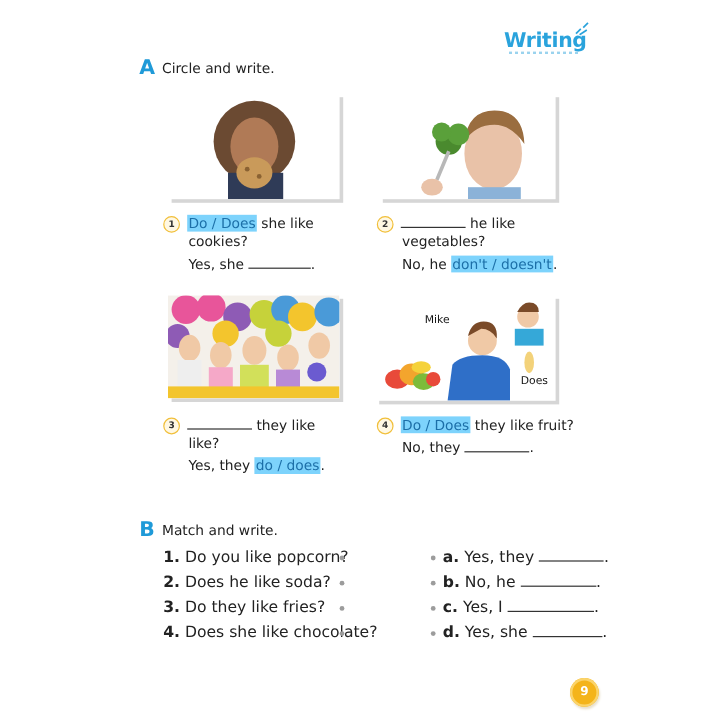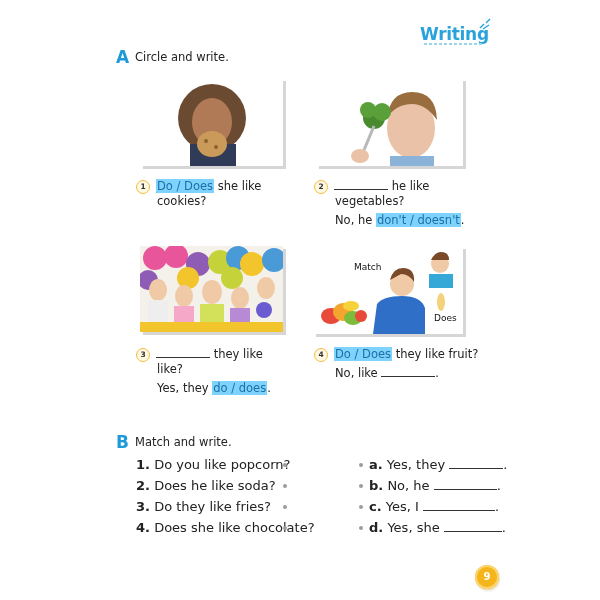--- a/index.html
+++ b/index.html
@@ -66,20 +66,24 @@
     <line x1="58" y1="48" x2="48" y2="72" stroke="#b8b8b8" stroke-width="3"></line>
     <ellipse cx="44" cy="78" rx="9" ry="7" fill="#e9c2a8"></ellipse>
   </svg>
 </div>
 
 <div class="abs item" style="left:136px;top:179px;width:150px;">
   <div>
     <span class="num">1</span><span class="hl">Do / Does</span><span> she like</span>
   </div>
   <div style="padding-left:21px;">cookies?</div>
+  <div style="padding-left:21px;margin-top:4px;">
+    <span>Yes, she</span>
+    <span class="blank" style="width:52px;"></span><span>.</span>
+  </div>
 </div>
 
 <div class="abs item" style="left:314px;top:179px;width:160px;">
   <div>
     <span class="num">2</span><span class="blank" style="width:54px;"></span><span> he like</span>
   </div>
   <div style="padding-left:21px;">vegetables?</div>
   <div style="padding-left:21px;margin-top:4px;">
     <span>No, he </span><span class="hl">don't / doesn't</span><span>.</span>
   </div>
@@ -121,39 +125,39 @@
     <ellipse cx="48" cy="70" rx="6" ry="6" fill="#e84a3a"></ellipse>
     <circle cx="89" cy="38" r="12" fill="#f0c9a6"></circle>
       <path d="M77 34 Q80 22 90 22 Q102 22 101 36 Q96 28 88 28Z" fill="#7a4a28"></path>
     <path d="M60 88 L64 58 Q70 50 89 50 Q108 50 112 62 L112 88Z" fill="#2f6fc8"></path>
     <circle cx="127" cy="18" r="9" fill="#f0c9a6"></circle>
       <path d="M118 14 Q122 6 128 6 Q136 6 136 14Z" fill="#7a4a28"></path>
     <rect x="116" y="28" width="24" height="14" fill="#35a8d8"></rect>
     <ellipse cx="128" cy="56" rx="4" ry="9" fill="#f3d27a"></ellipse>
   </svg>
 </div>
-<div class="abs" style="left:354px;top:262px;font-size:9px;color:#111;">Match</div>
+<div class="abs" style="left:354px;top:262px;font-size:9px;color:#111;">Mike</div>
 <div class="abs" style="left:434px;top:313px;font-size:9px;color:#111;">Does</div>
 
 <div class="abs item" style="left:136px;top:347px;width:150px;">
   <div>
     <span class="num">3</span><span class="blank" style="width:54px;"></span><span> they like</span>
   </div>
   <div style="padding-left:21px;">like?</div>
   <div style="padding-left:21px;margin-top:4px;">
     <span>Yes, they </span><span class="hl">do / does</span><span>.</span>
   </div>
 </div>
 
 <div class="abs item" style="left:314px;top:347px;width:170px;">
   <div>
     <span class="num">4</span><span class="hl">Do / Does</span><span> they like fruit?</span>
   </div>
   <div style="padding-left:21px;margin-top:4px;">
-    <span>No, like</span>
+    <span>No, they</span>
     <span class="blank" style="width:54px;"></span><span>.</span>
   </div>
 </div>
 
 <div class="abs sec-letter" style="left:116px;top:432px;">B</div>
 <div class="abs sec-title" style="left:135px;top:435px;">Match and write.</div>
 
 <div class="abs qrow" style="left:136px;top:457px;"><span class="qnum">1.</span> <span>Do you like popcorn?</span></div>
 <div class="abs qrow" style="left:136px;top:478px;"><span class="qnum">2.</span> <span>Does he like soda?</span></div>
 <div class="abs qrow" style="left:136px;top:499px;"><span class="qnum">3.</span> <span>Do they like fries?</span></div>

